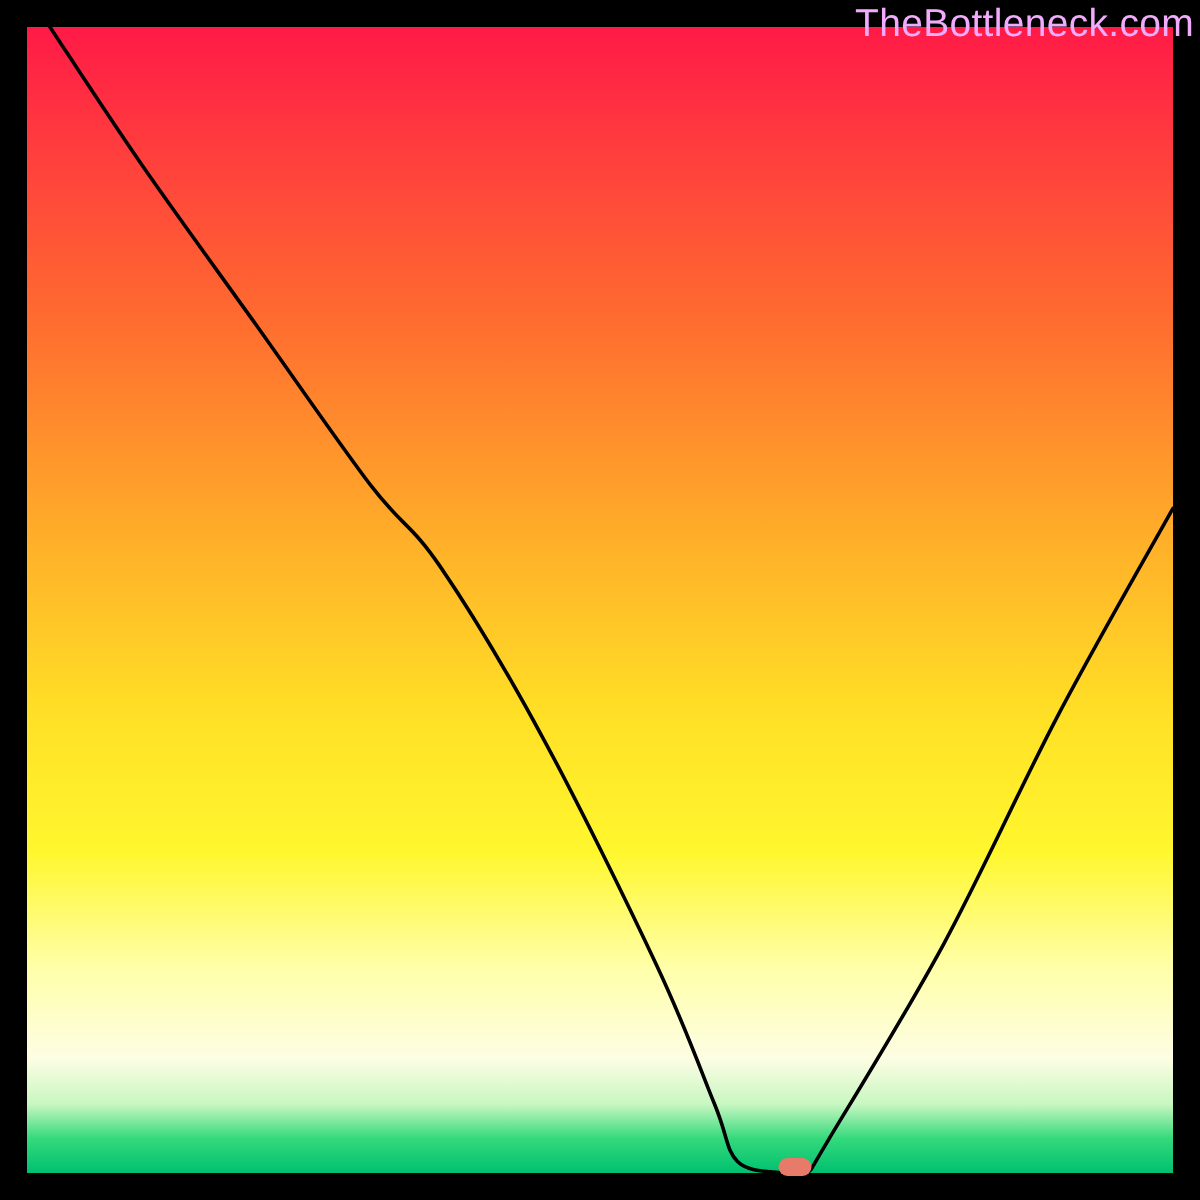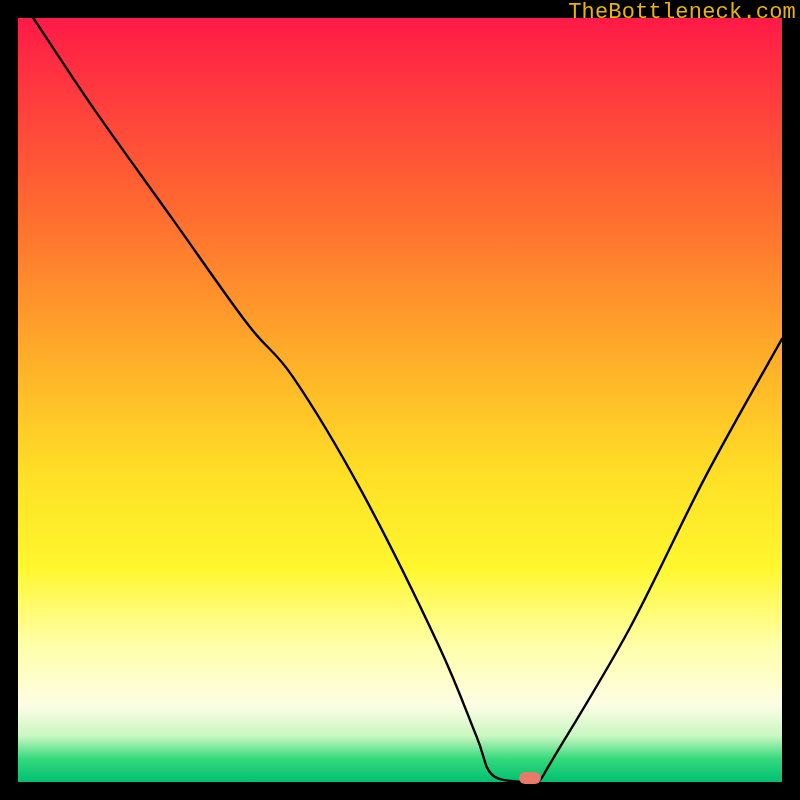--- a/index.html
+++ b/index.html
@@ -42,23 +42,23 @@
     width: 22px;
     height: 12px;
     border-radius: 6px;
     background: #e87a6a;
     transform: translate(-50%, -50%);
   }
   .watermark {
     position: absolute;
     top: 0;
     right: 4px;
-    font-family: Liberation Mono, monospace;
-    font-size: 22px;
-    color: #eab308;
+    font-family: Liberation Sans, sans-serif;
+    font-size: 26px;
+    color: #f0abfc;
     letter-spacing: 0.2px;
     user-select: none;
   }
 </style>
 </head>
 <body>
 
 <div class="chart-area">
   <svg class="curve-svg" viewBox="0 0 764 764" preserveAspectRatio="none">
     <path id="curve-path" d="M 15.28 0.00 C 25.47 15.28, 53.48 58.57, 76.40 91.68 C 99.32 124.79, 127.33 162.99, 152.80 198.64 C 178.27 234.29, 208.83 278.86, 229.20 305.60 C 249.57 332.34, 255.94 331.07, 275.04 359.08 C 294.14 387.09, 319.61 429.11, 343.80 473.68 C 367.99 518.25, 401.10 585.73, 420.20 626.48 C 439.30 667.23, 449.49 696.51, 458.40 718.16 C 467.31 739.81, 466.04 748.72, 473.68 756.36 C 481.32 764.00, 496.60 762.73, 504.24 764.00 C 511.88 765.27, 514.43 767.82, 519.52 764.00 C 524.61 760.18, 519.52 766.55, 534.80 741.08 C 550.08 715.61, 585.73 658.31, 611.20 611.20 C 636.67 564.09, 662.13 506.79, 687.60 458.40 C 713.07 410.01, 751.27 343.80, 764.00 320.88" fill="none" stroke="#000" stroke-width="2.4" stroke-linejoin="round" stroke-linecap="round"></path>

